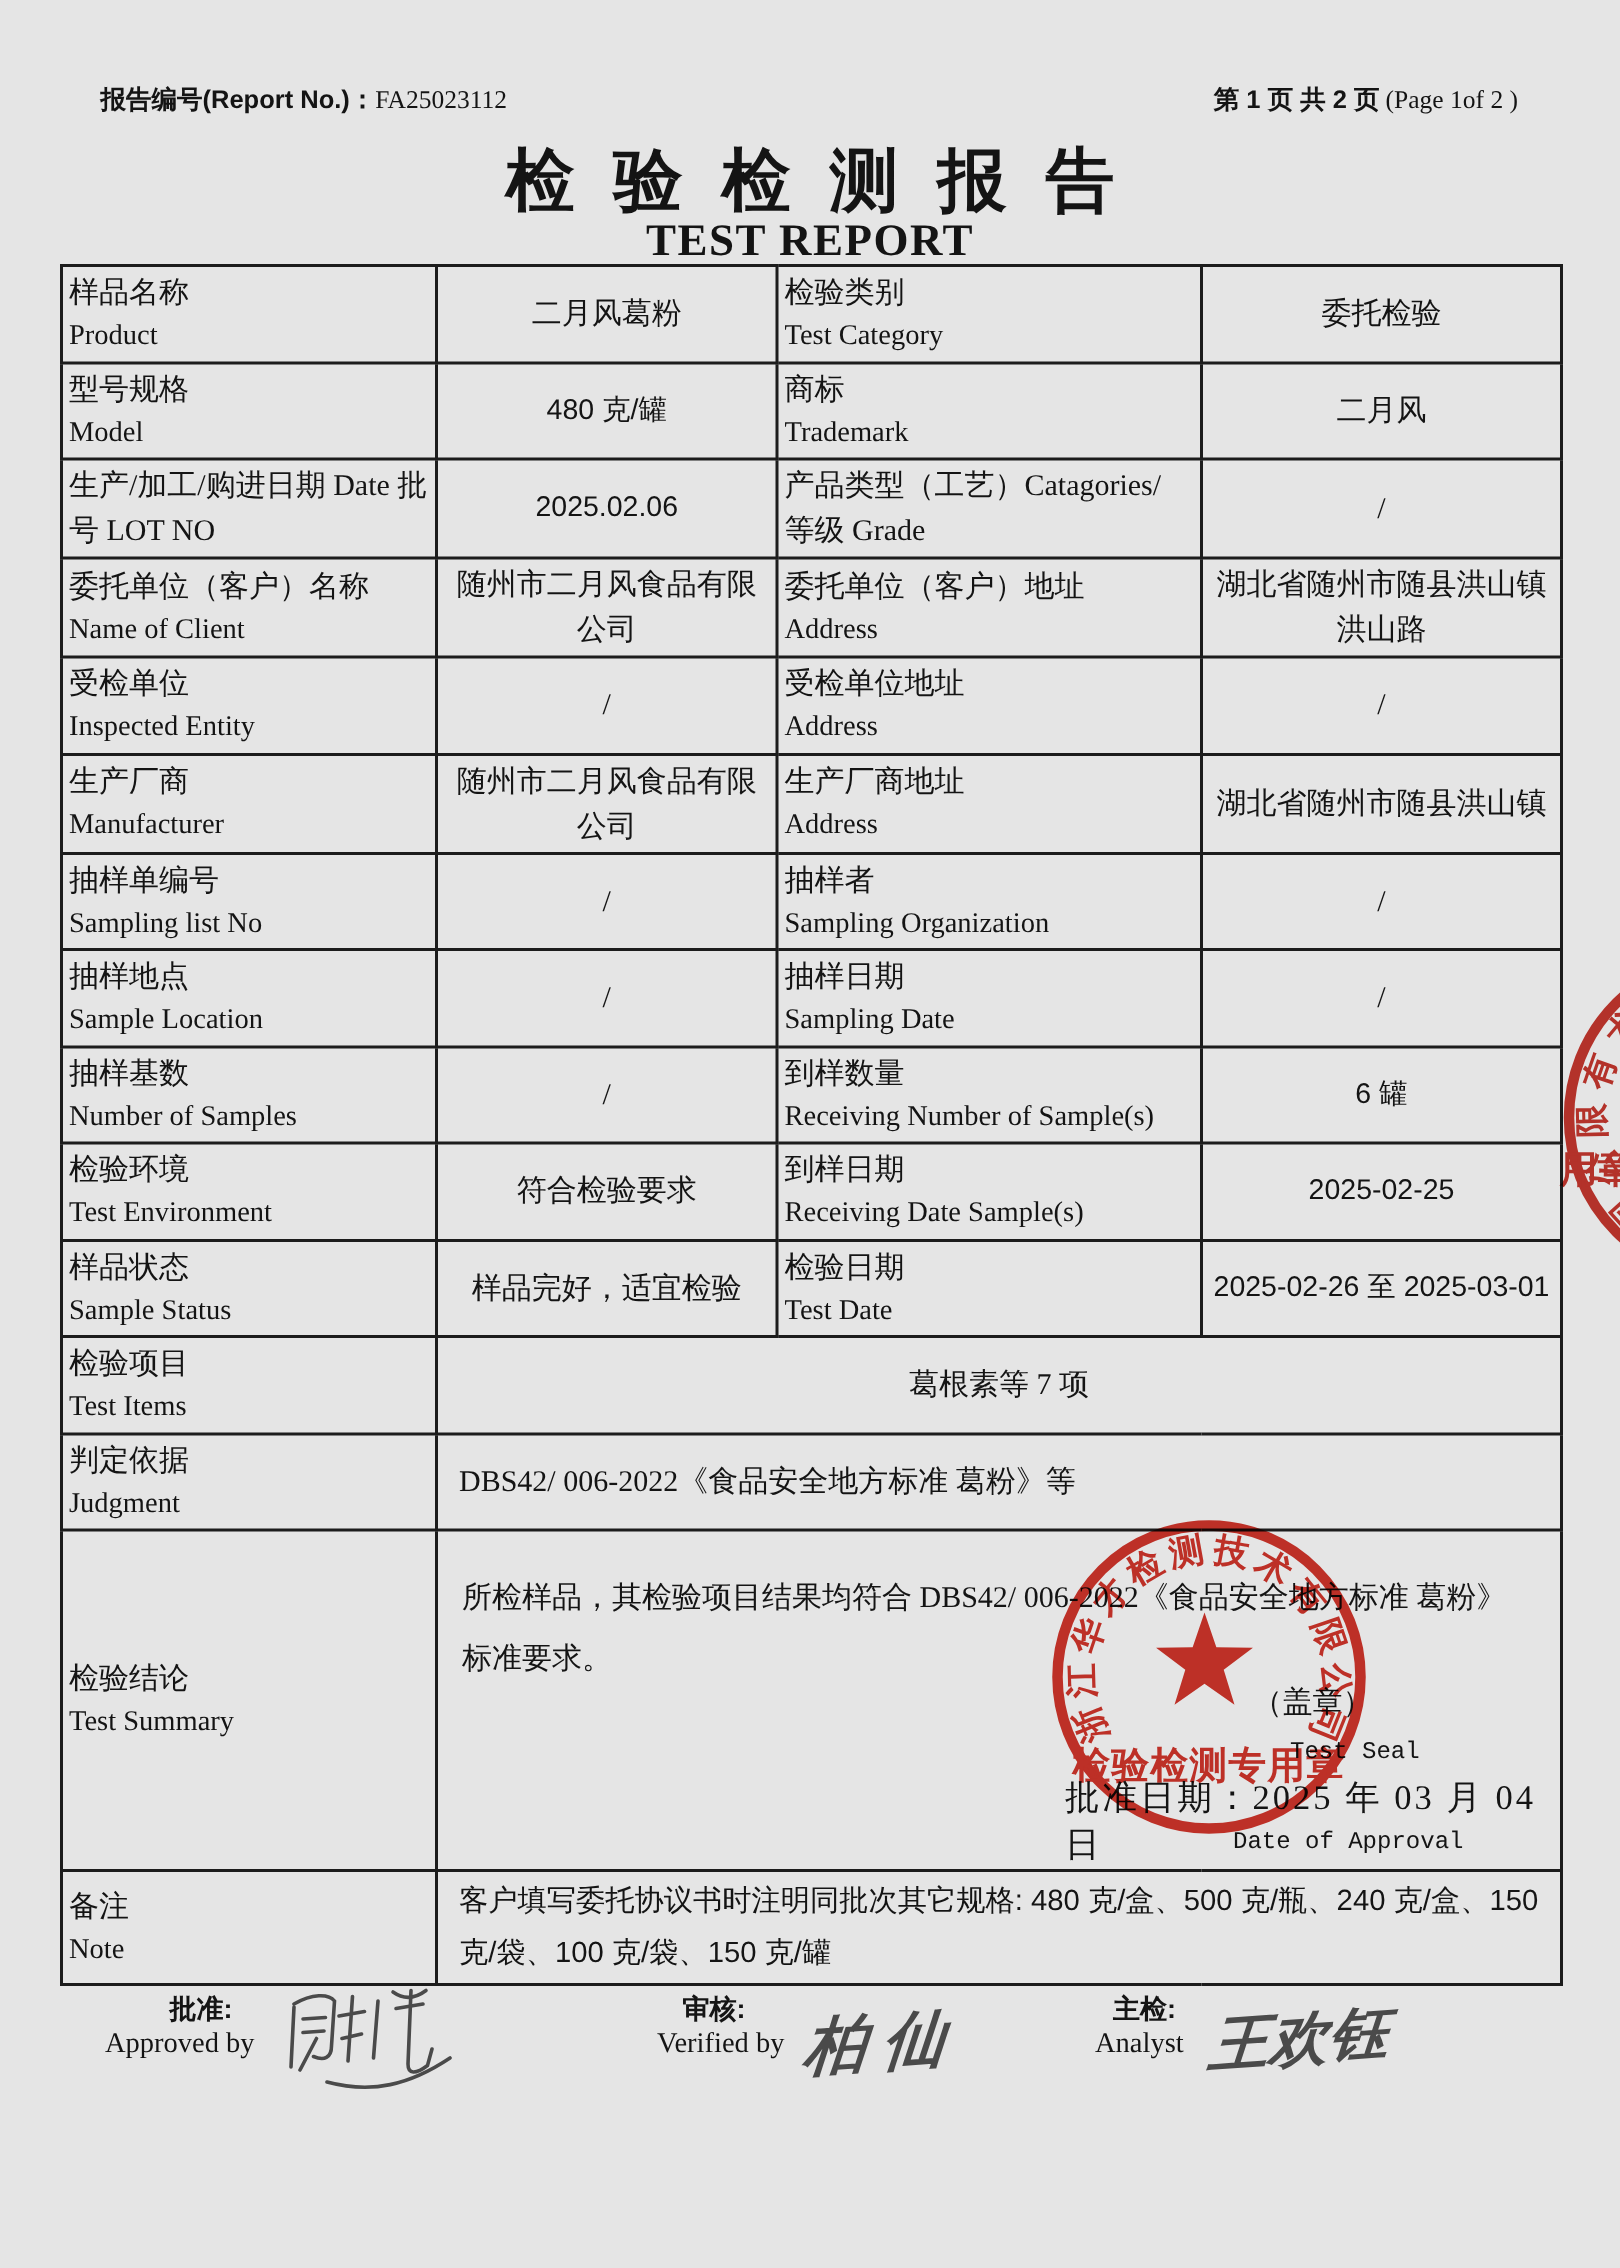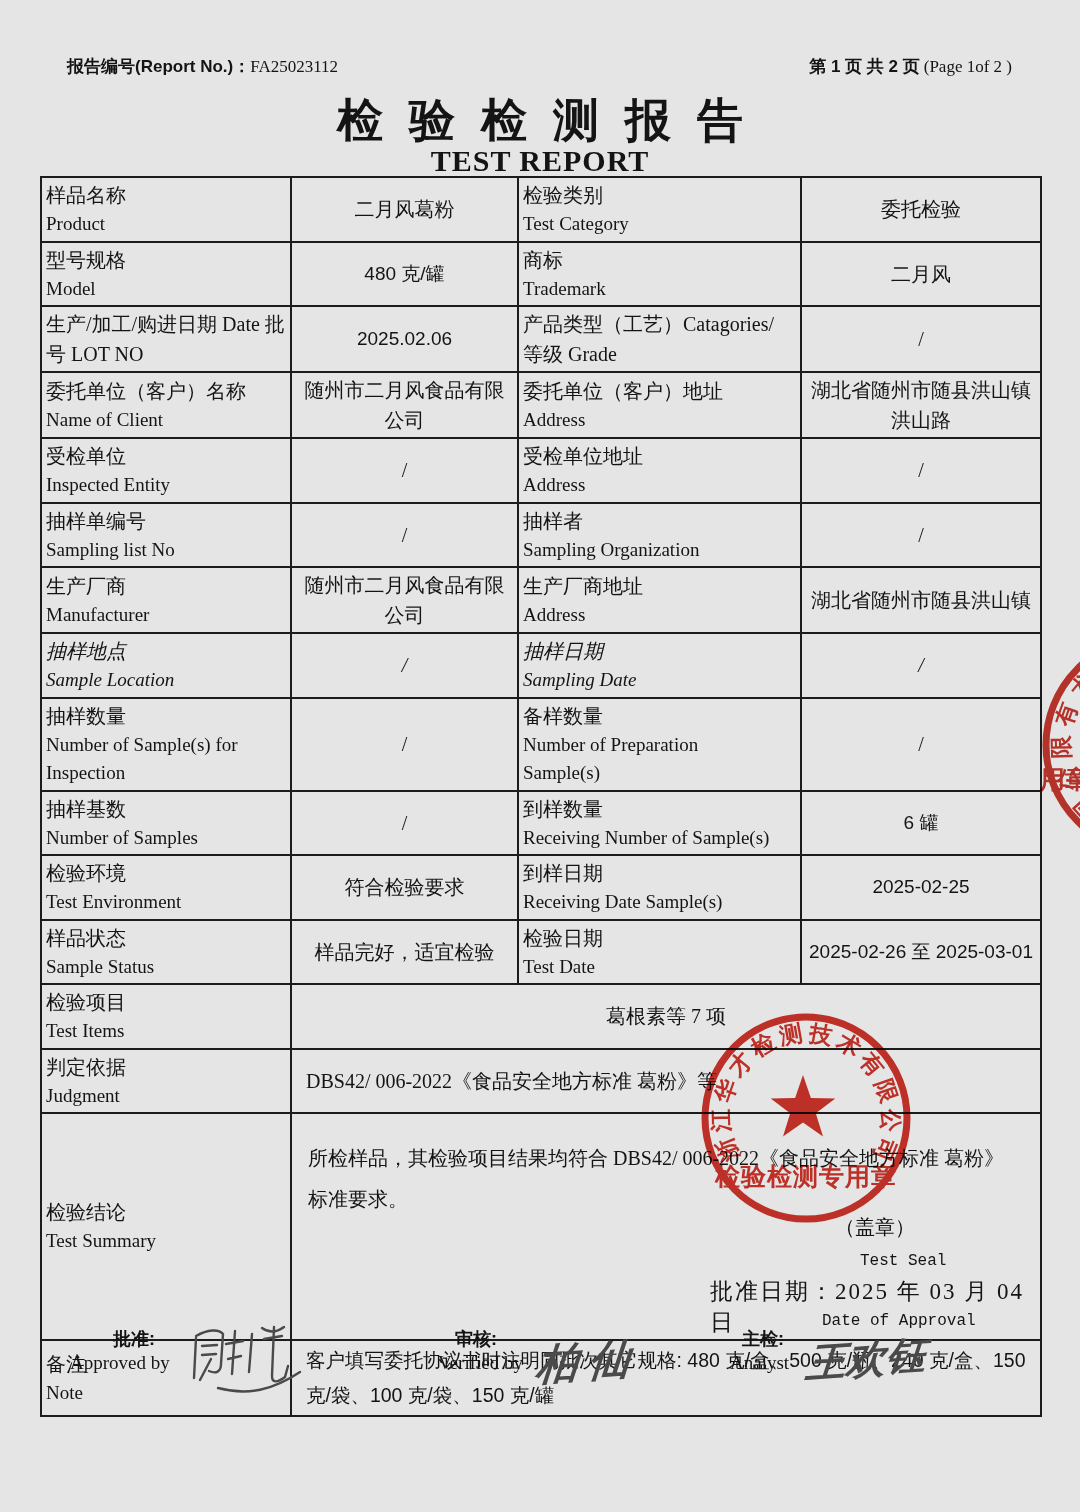--- a/index.html
+++ b/index.html
@@ -119,65 +119,51 @@
           </td>
           <td class="val-cell">/</td>
           <td class="label-cell">
             <div class="lab-cn">受检单位地址</div>
             <div class="lab-en">Address</div>
           </td>
           <td class="val-cell">/</td>
         </tr>
         <tr style="height: 58px;">
           <td class="label-cell">
+            <div class="lab-cn">生产厂商</div>
+            <div class="lab-en">Manufacturer</div>
+          </td>
+          <td class="val-cell">随州市二月风食品有限公司</td>
+          <td class="label-cell">
+            <div class="lab-cn">生产厂商地址</div>
+            <div class="lab-en">Address</div>
+          </td>
+          <td class="val-cell">湖北省随州市随县洪山镇</td>
+        </tr>
+        <tr style="height: 58px;">
+          <td class="label-cell">
             <div class="lab-cn">抽样单编号</div>
             <div class="lab-en">Sampling list No</div>
           </td>
           <td class="val-cell">/</td>
           <td class="label-cell">
             <div class="lab-cn">抽样者</div>
             <div class="lab-en">Sampling Organization</div>
           </td>
           <td class="val-cell">/</td>
         </tr>
         <tr style="height: 58px;">
           <td class="label-cell">
-            <div class="lab-cn">生产厂商</div>
-            <div class="lab-en">Manufacturer</div>
-          </td>
-          <td class="val-cell">随州市二月风食品有限公司</td>
-          <td class="label-cell">
-            <div class="lab-cn">生产厂商地址</div>
-            <div class="lab-en">Address</div>
-          </td>
-          <td class="val-cell">湖北省随州市随县洪山镇</td>
-        </tr>
-        <tr style="height: 58px; font-style: italic;">
-          <td class="label-cell">
             <div class="lab-cn">抽样地点</div>
             <div class="lab-en">Sample Location</div>
           </td>
           <td class="val-cell">/</td>
           <td class="label-cell">
             <div class="lab-cn">抽样日期</div>
             <div class="lab-en">Sampling Date</div>
-          </td>
-          <td class="val-cell">/</td>
-        </tr>
-        <tr style="height: 87px;">
-          <td class="label-cell">
-            <div class="lab-cn">抽样数量</div>
-            <div class="lab-en">Number of  Sample(s) for</div>
-            <div class="lab-en">Inspection</div>
-          </td>
-          <td class="val-cell">/</td>
-          <td class="label-cell">
-            <div class="lab-cn">备样数量</div>
-            <div class="lab-en">Number of Preparation</div>
-            <div class="lab-en">Sample(s)</div>
           </td>
           <td class="val-cell">/</td>
         </tr>
         <tr style="height: 58px; padding-left: 48px;">
           <td class="label-cell">
             <div class="lab-cn">抽样基数</div>
             <div class="lab-en">Number of Samples</div>
           </td>
           <td class="val-cell">/</td>
           <td class="label-cell">

